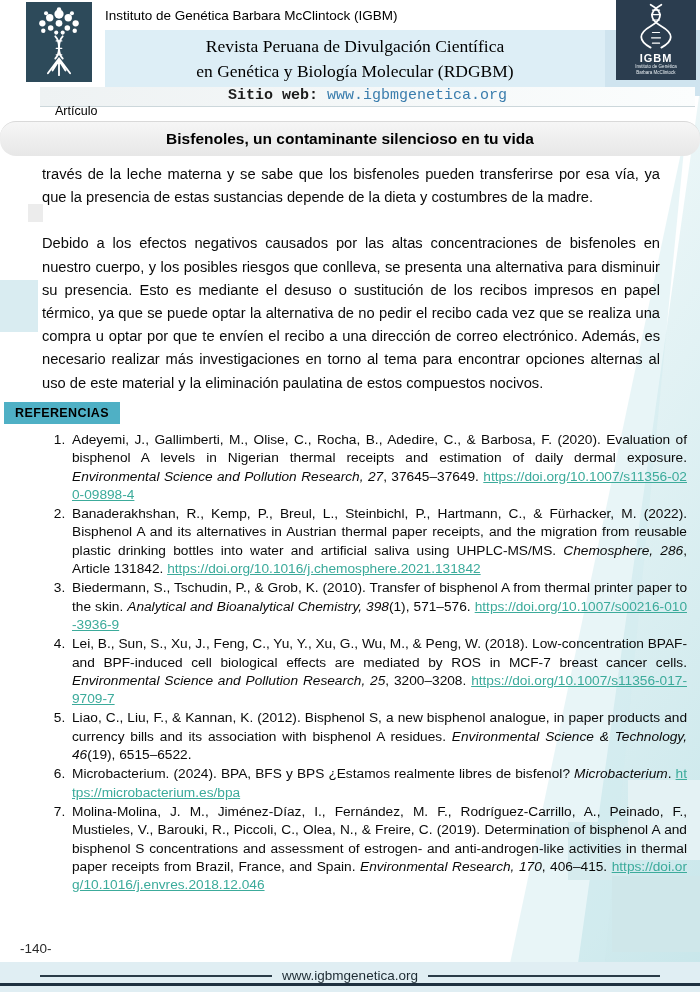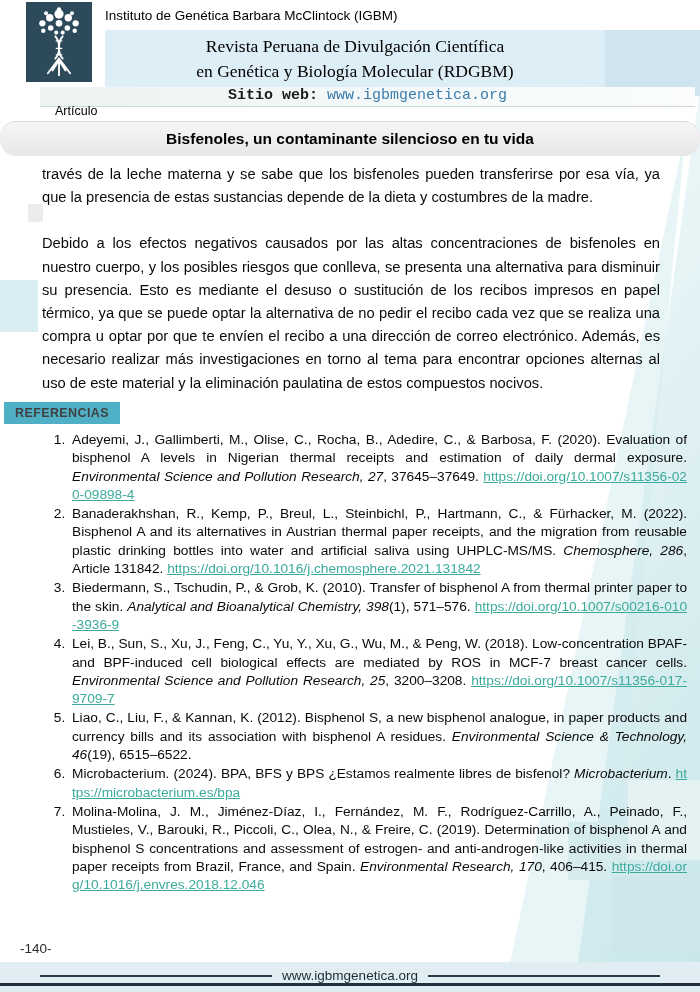--- a/index.html
+++ b/index.html
@@ -45,21 +45,21 @@
   .title-band{position:absolute;left:0;top:121px;width:700px;height:34px;
               background:linear-gradient(#f6f6f6,#e7e7e7);border-top:1px solid #d9d9d9;
               display:flex;align-items:center;justify-content:center;border-radius:16px;}
   .title-band h1{margin:0;font-size:15.5px;font-weight:bold;color:#000;}
 
   
   .body-text{position:absolute;left:42px;top:163px;width:618px;
              font-size:14.7px;line-height:23.2px;text-align:justify;}
   .body-text p{margin:0 0 23px 0;}
 
-  .ref-badge{position:absolute;left:4px;top:402px;background:#4fb0c5;color:#404040;
+  .ref-badge{position:absolute;left:4px;top:402px;background:#4fb0c5;color:#000000;
              font-weight:bold;font-size:12.5px;letter-spacing:.4px;padding:4px 11px;}
 
   .refs{position:absolute;left:42px;top:431px;width:618px;margin:0;padding:0 0 0 27px;
         font-size:13.7px;line-height:18.3px;text-align:justify;}
   .refs li{margin:0 0 1px 0;padding-left:3px;}
   .refs em{font-style:italic;}
   .refs a{color:#3cab9b;text-decoration:underline;word-break:break-all;cursor:pointer;}
 
   
   .page-number{position:absolute;left:20px;top:941px;font-size:13.5px;color:#2a2a2a;}
@@ -114,20 +114,32 @@
     </span>
   </div>
 
   <div class="institute">Instituto de Genética Barbara McClintock (IGBM)</div>
 
   <div class="journal-box">
     <div>Revista Peruana de Divulgación Científica</div>
     <div>en Genética y Biología Molecular (RDGBM)</div>
   </div>
 
+  <div class="logo-right">
+    <span>
+      <svg width="36" height="50" viewBox="0 0 40 56" fill="none" stroke="#ffffff" stroke-linecap="round">
+        <path d="M14 2 C28 10 28 18 14 26 C0 34 0 42 14 50" stroke-width="2"></path>
+        <path d="M26 2 C12 10 12 18 26 26 C40 34 40 42 26 50" stroke-width="2"></path>
+        <path d="M16 8 L24 8 M15 13 L25 13 M16 19 L24 19 M16 33 L24 33 M15 39 L25 39 M16 45 L24 45" stroke-width="1.3"></path>
+      </svg>
+    </span>
+    <div class="igbm-acronym">IGBM</div>
+    <div class="igbm-sub">Instituto de Genética</div>
+    <div class="igbm-sub">Barbara McClintock</div>
+  </div>
 
   <div class="siteweb">
     <span class="lbl">Sitio web: </span><a>www.igbmgenetica.org</a>
   </div>
 
   <div class="articulo">Artículo</div>
 
   <div class="title-band">
     <h1>Bisfenoles, un contaminante silencioso en tu vida</h1>
   </div>

